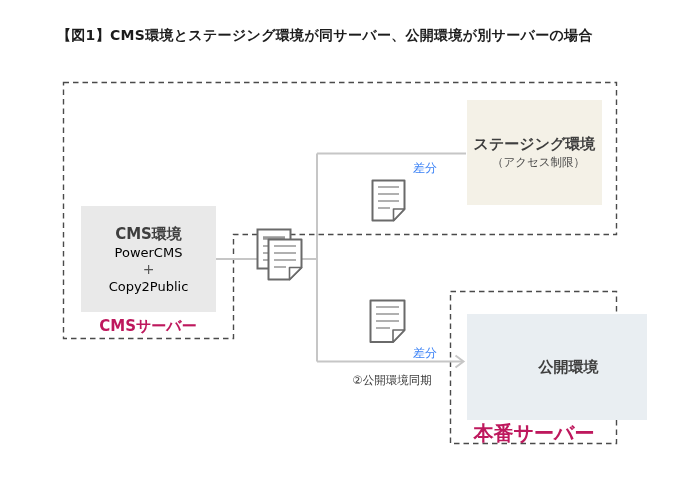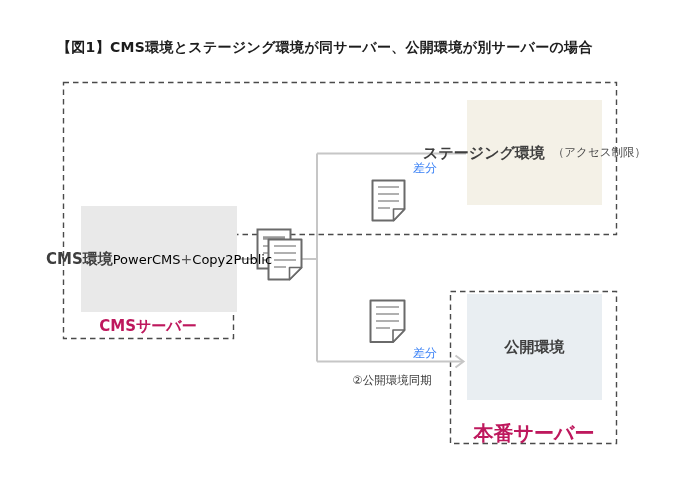--- a/index.html
+++ b/index.html
@@ -4,32 +4,32 @@
 <style>
   html,body { margin:0; padding:0; background:#ffffff; }
   .stage {
     position:relative; width:700px; height:492px; background:#ffffff;
     font-family:"DejaVu Sans", "Liberation Sans", sans-serif;
     overflow:hidden;
   }
   .figure-title {
     position:absolute; left:57px; top:27px;
     font-size:14px; font-weight:bold; color:#1c1c1c;
-    letter-spacing:0.3px; white-space:nowrap;margin-top:12px;
+    letter-spacing:0.3px; white-space:nowrap;
   }
   svg.underlay { position:absolute; left:0; top:0; }
 
   .env-box {
-    position:absolute; display:flex; flex-direction:row;
+    position:absolute; display:flex; flex-direction:column;
     align-items:center; justify-content:center; text-align:center;
     color:#3e3e3e;
   }
-  .cms-box     { left:81px;  top:206px; width:156px; height:106px; background:#e9e9e9; }
+  .cms-box     { left:81px;  top:206px; width:135px; height:106px; background:#e9e9e9; }
   .staging-box { left:467px; top:100px; width:135px; height:105px; background:#f4f1e7; }
-  .public-box  { left:467px; top:294px; width:135px; height:106px; background:#e9eef2; }
+  .public-box  { left:467px; top:314px; width:157px; height:106px; background:#e9eef2;padding-left:23px; }
 
   .box-title   { font-size:15px; font-weight:bold; line-height:20px; white-space:nowrap; }
   .box-line    { font-size:13px; line-height:17px; color:#000000; white-space:nowrap; }
   .box-plus    { font-size:14px; line-height:17px; color:#555555; }
   .staging-sub { font-size:11.5px; line-height:17px; color:#4a4a4a; white-space:nowrap;margin-left:8px; }
 
   .server-label {
     position:absolute; font-weight:bold; color:#be185d;
     text-align:center; white-space:nowrap;
   }

